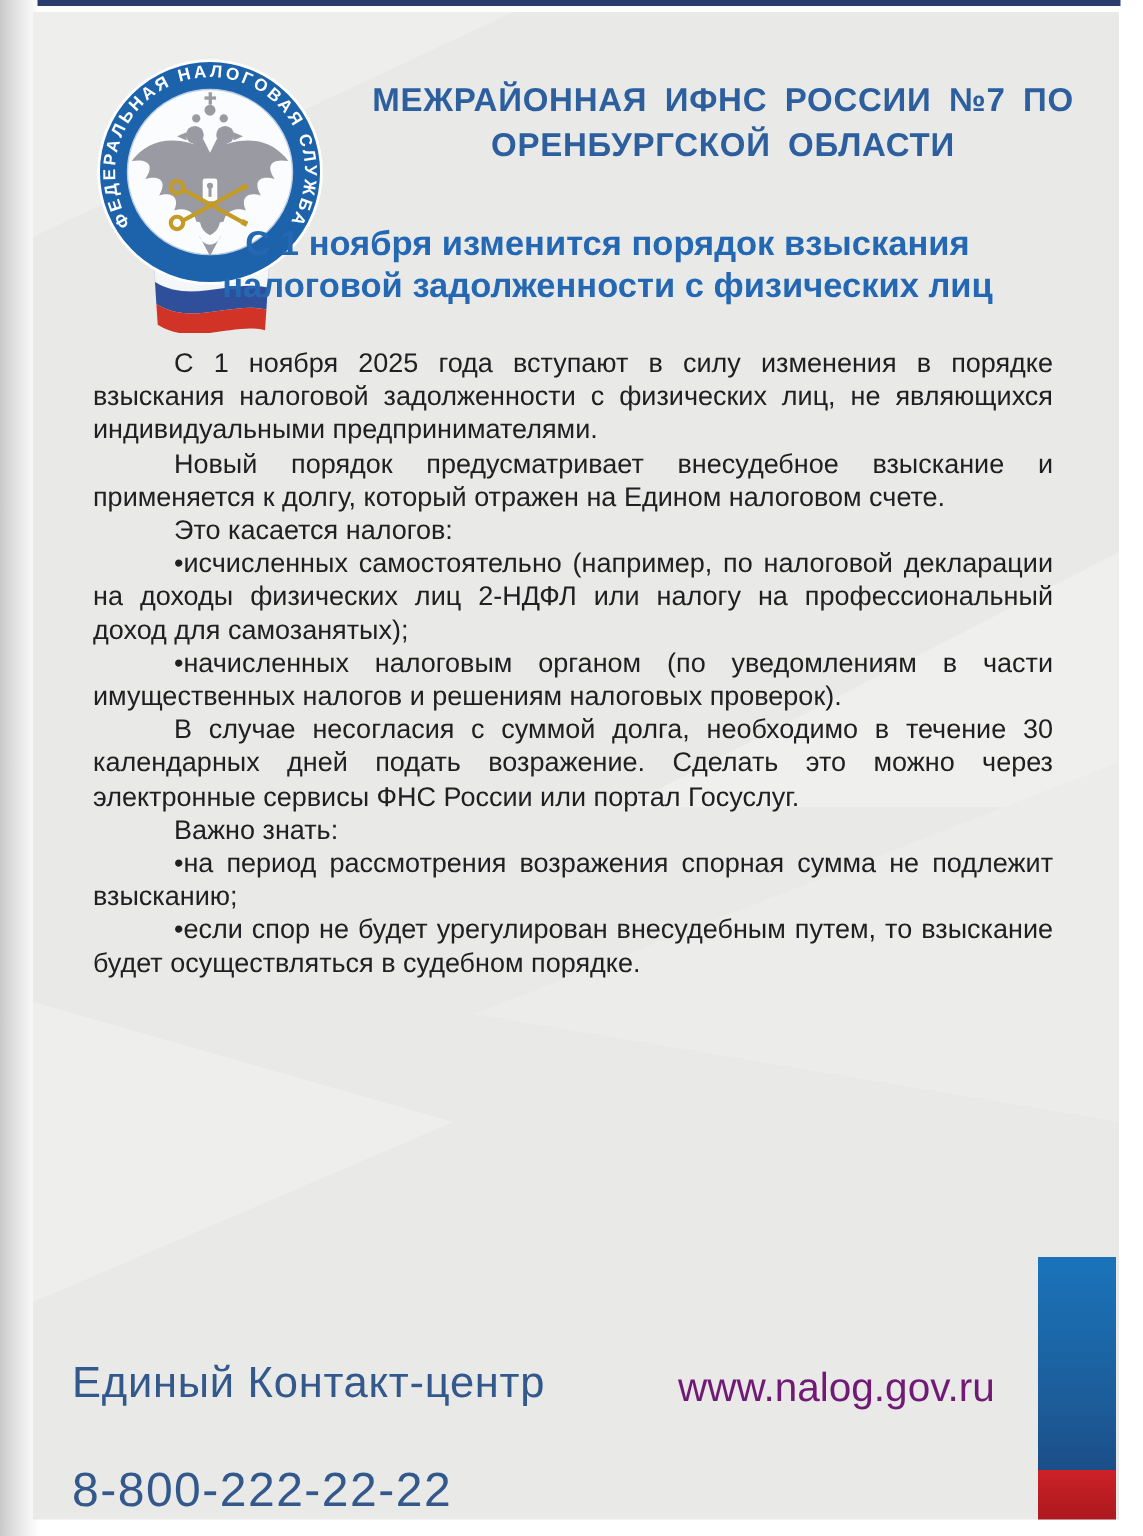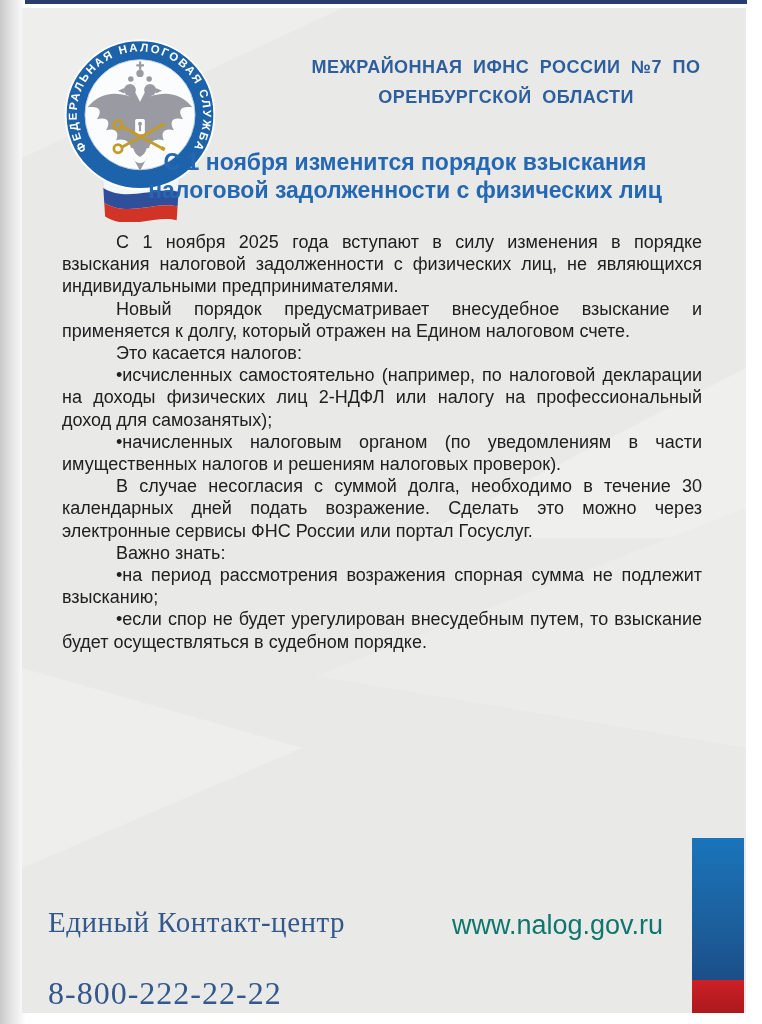--- a/index.html
+++ b/index.html
@@ -32,40 +32,40 @@
     clip-path:polygon(0 0,100% 0,0 100%);}
   
   .top-line{
     position:absolute;left:25px;top:0;width:722px;height:4px;
     background:#2a3c6e;
   }
   .logo-wrap{position:absolute;left:52px;top:34px;width:176px;height:188px;}
   .header-title{
     position:absolute;left:244px;top:52px;width:476px;
     text-align:center;color:#2d5f9e;font-weight:bold;
-    font-size:18px;line-height:30px;letter-spacing:.5px;word-spacing:5px;margin-left:24px;
+    font-size:22px;line-height:30px;letter-spacing:.5px;word-spacing:5px;
   }
   .subtitle{
     position:absolute;left:90px;top:148px;width:630px;
     text-align:center;color:#2468b4;font-weight:bold;
     font-size:23px;line-height:28px;
   }
   .body-text{
     position:absolute;left:62px;top:231px;width:640px;
     color:#202022;font-size:18px;line-height:22.2px;
     text-align:justify;
   }
   .body-text p{margin:0;text-indent:54px;}
   .footer-contact{
-    position:absolute;left:48px;top:904px;color:#33588c;font-family:Liberation Serif, serif;
+    position:absolute;left:48px;top:904px;color:#33588c;
   }
   .footer-contact .label{font-size:29px;line-height:36px;letter-spacing:.5px;}
   .footer-contact .phone{font-size:32px;line-height:40px;letter-spacing:1px;margin-top:33px;}
   .footer-site{
-    position:absolute;left:452px;top:910px;color:#0f766e;font-size:27px;
+    position:absolute;left:452px;top:910px;color:#701a75;font-size:27px;
   }
   .side-bar{
     position:absolute;left:692px;top:838px;width:52px;height:175px;
     display:flex;flex-direction:column;
   }
   .side-bar .blue{flex:1;background:linear-gradient(180deg,#1a74ba 0%,#1c5c99 70%,#1b4e88 100%);}
   .side-bar .red{height:33px;background:linear-gradient(180deg,#cc2127 0%,#ab191e 100%);}
 </style>
 </head>
 <body>

